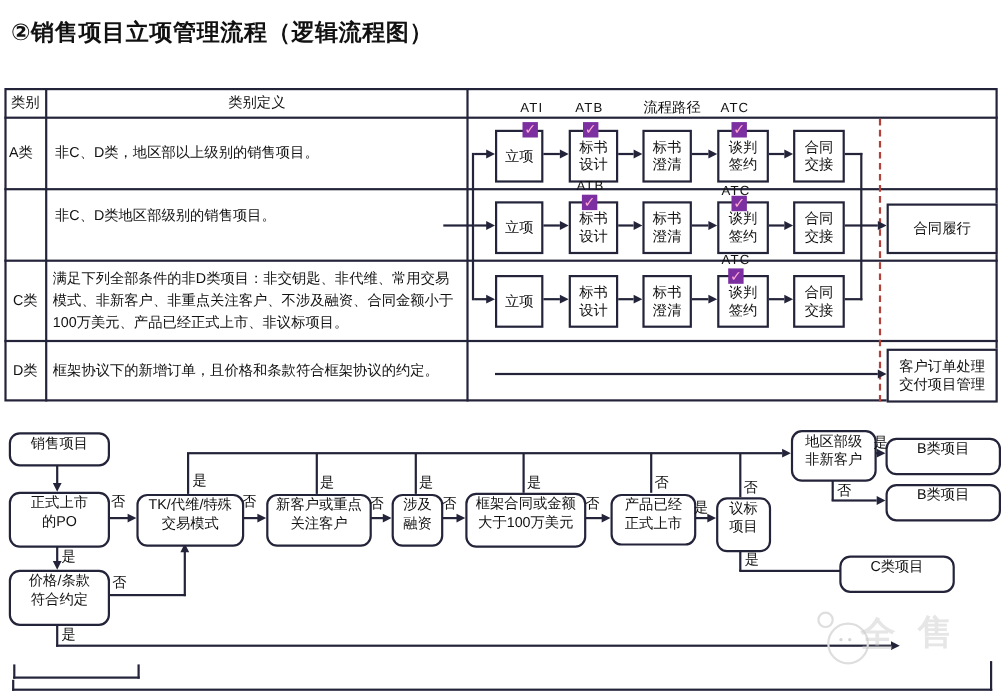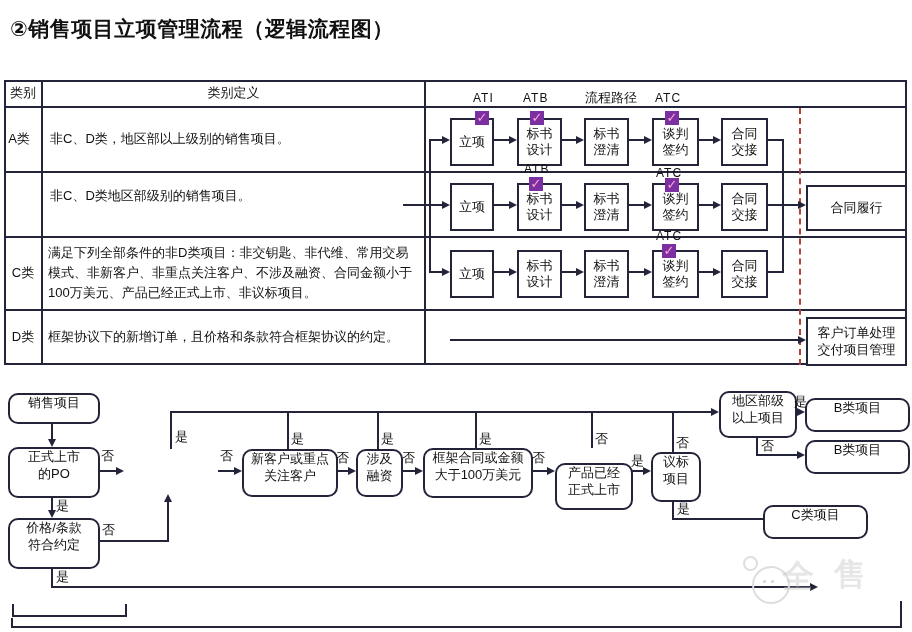--- a/index.html
+++ b/index.html
@@ -189,43 +189,47 @@
   <div class="hl" style="left:450px;top:339px;width:348px"></div>
     <div class="tr r" style="left:798px;top:336px"></div>
 
   <div class="rbox" style="left:8px;top:393px;width:88px;height:27px">
       <span class="ln">销售项目</span>
     </div>
   <div class="rbox" style="left:8px;top:447px;width:88px;height:47px">
       <span class="ln">正式上市</span>
       <span class="ln">的PO</span>
     </div>
+  <div class="rbox" style="left:124px;top:449px;width:94px;height:44px">
+      <span class="ln">TK/代维/特殊</span>
+      <span class="ln">交易模式</span>
+    </div>
   <div class="rbox" style="left:242px;top:449px;width:92px;height:44px">
       <span class="ln">新客户或重点</span>
       <span class="ln">关注客户</span>
     </div>
   <div class="rbox" style="left:356px;top:449px;width:43px;height:44px">
       <span class="ln">涉及</span>
       <span class="ln">融资</span>
     </div>
   <div class="rbox" style="left:423px;top:448px;width:106px;height:46px">
       <span class="ln">框架合同或金额</span>
       <span class="ln">大于100万美元</span>
     </div>
-  <div class="rbox" style="left:555px;top:463px;width:74px;height:43px">
+  <div class="rbox" style="left:555px;top:449px;width:74px;height:43px">
       <span class="ln">产品已经</span>
       <span class="ln">正式上市</span>
     </div>
   <div class="rbox" style="left:651px;top:452px;width:46px;height:46px">
       <span class="ln">议标</span>
       <span class="ln">项目</span>
     </div>
   <div class="rbox" style="left:719px;top:391px;width:74px;height:43px">
       <span class="ln">地区部级</span>
-      <span class="ln">以上项目</span>
+      <span class="ln">非新客户</span>
     </div>
   <div class="rbox" style="left:8px;top:518px;width:88px;height:47px">
       <span class="ln">价格/条款</span>
       <span class="ln">符合约定</span>
     </div>
   <div class="rbox" style="left:805px;top:398px;width:101px;height:30px">
       <span class="ln">B类项目</span>
     </div>
   <div class="rbox" style="left:805px;top:440px;width:101px;height:30px">
       <span class="ln">B类项目</span>

